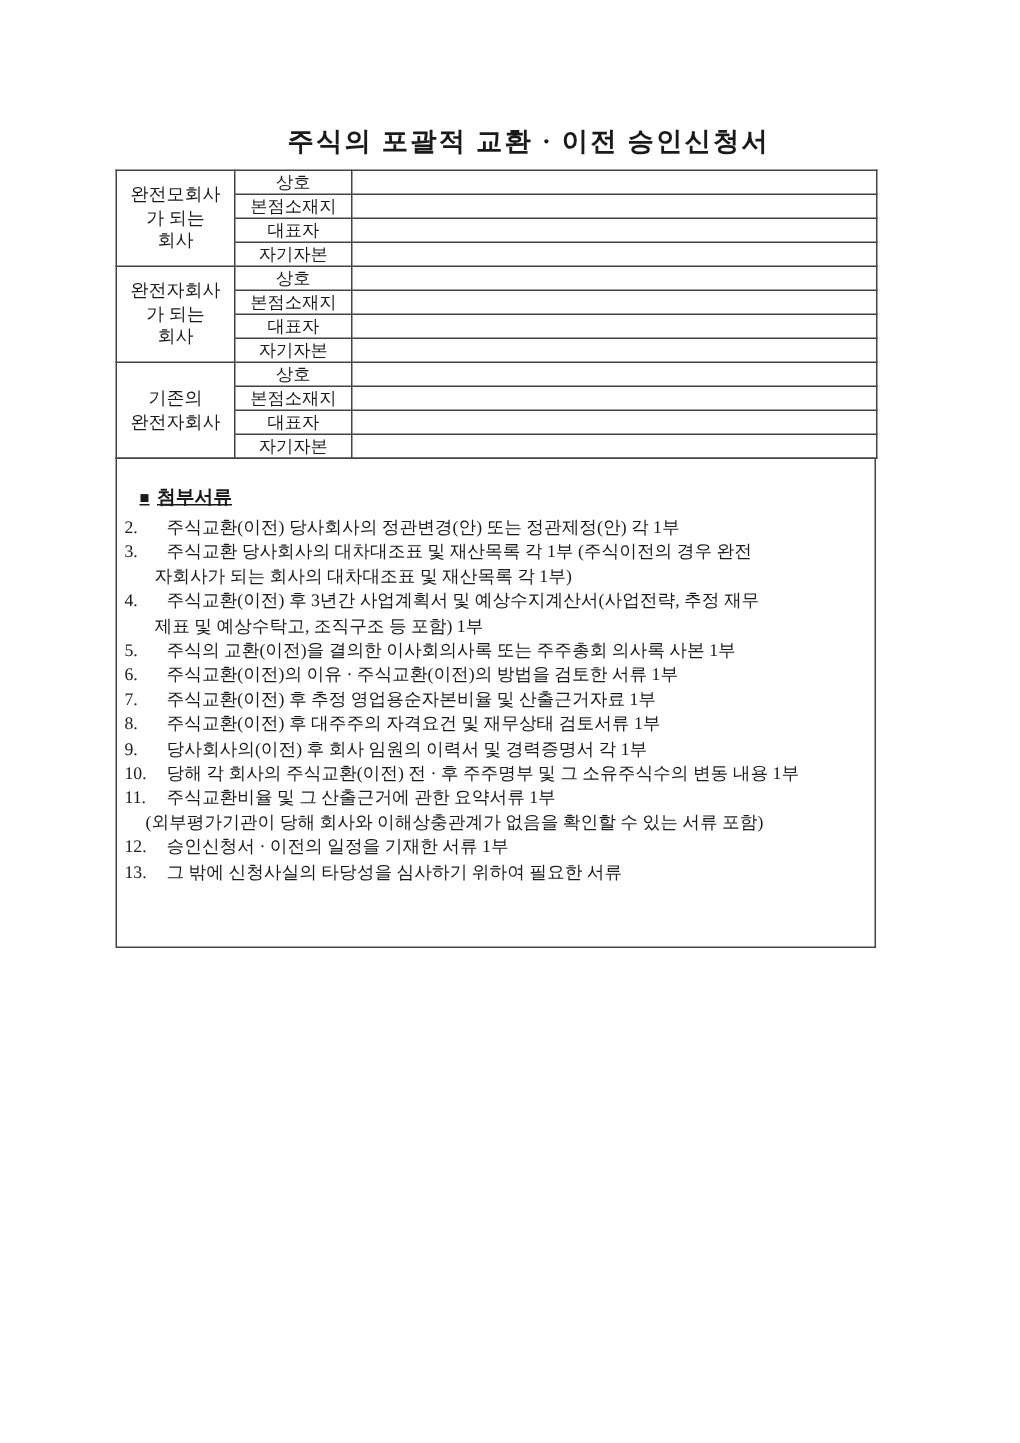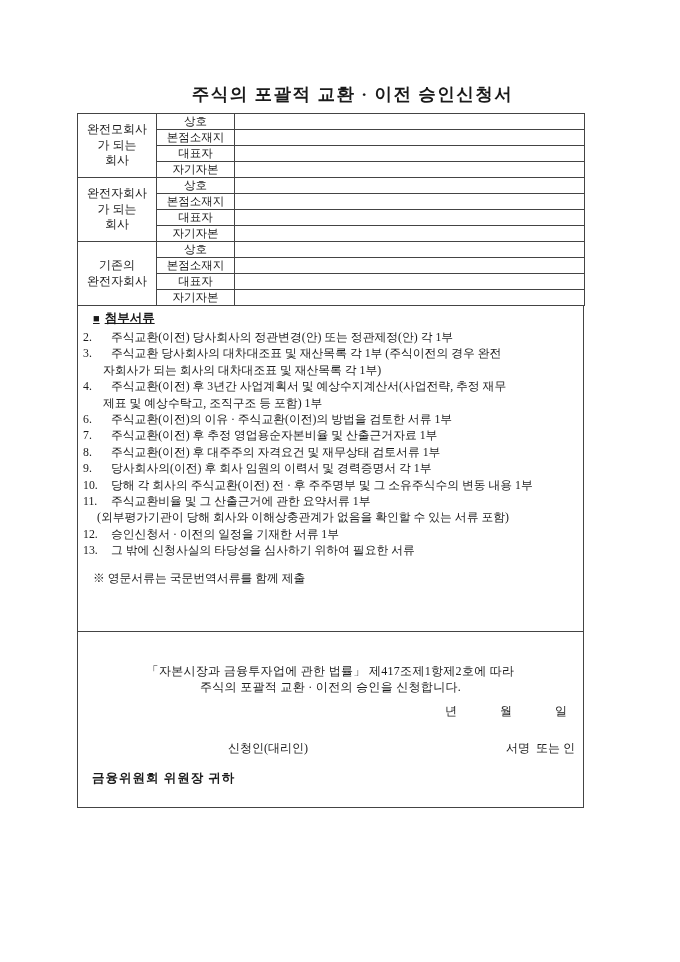--- a/index.html
+++ b/index.html
@@ -14,21 +14,21 @@
          padding-left:44px;letter-spacing:1.5px;}
 
   table.company{border-collapse:collapse;margin-top:7px;width:507px;table-layout:fixed;}
   table.company td{border:1px solid #444;padding:0;text-align:center;vertical-align:middle;}
   table.company tr{height:15.5px;}
   td.sec{font-size:12px;white-space:pre-line;line-height:1.32;}
   td.fld{font-size:11.5px;}
   td.val{background:#fff;}
 
   .box{width:507px;box-sizing:border-box;border:1px solid #444;margin-top:-1px;}
-  .attachments{height:327px;padding:4px 8px 0 15px;}
+  .attachments{height:327px;padding:17px 8px 0 15px;}
   .att-heading{font-weight:bold;font-size:12.5px;text-decoration:underline;line-height:17px;}
   .bullet{margin-right:5px;font-size:11px;}
   .att-list{margin-top:2px;}
   .att-item{font-size:11.8px;line-height:16.4px;padding-left:10px;text-indent:-10px;}
   .att-item .num{display:inline-block;min-width:18px;}
   .att-text{white-space:pre-line;}
   .att-item.cont{text-indent:-6px;}
   .att-note{font-size:11.8px;margin-top:12px;}
 
   .declaration{height:177px;padding:32px 0 0 0;font-size:12px;}
@@ -118,41 +118,27 @@
   <div class="box attachments">
     <div class="att-heading">
       <span class="bullet">■</span><span>첨부서류</span>
     </div>
     <div class="att-list">
       <div class="att-item"><span class="num">2.</span><span class="att-text">주식교환(이전) 당사회사의 정관변경(안) 또는 정관제정(안) 각 1부</span></div>
       <div class="att-item"><span class="num">3.</span><span class="att-text">주식교환 당사회사의 대차대조표 및 재산목록 각 1부 (주식이전의 경우 완전
 자회사가 되는 회사의 대차대조표 및 재산목록 각 1부)</span></div>
       <div class="att-item"><span class="num">4.</span><span class="att-text">주식교환(이전) 후 3년간 사업계획서 및 예상수지계산서(사업전략, 추정 재무
 제표 및 예상수탁고, 조직구조 등 포함) 1부</span></div>
+      <div class="att-item"><span class="num">5.</span><span class="att-text">주식의 교환(이전)을 결의한 이사회의사록 또는 주주총회 의사록 사본 1부</span></div>
       <div class="att-item"><span class="num">6.</span><span class="att-text">주식교환(이전)의 이유 ·  주식교환(이전)의 방법을 검토한 서류 1부</span></div>
       <div class="att-item"><span class="num">7.</span><span class="att-text">주식교환(이전) 후 추정 영업용순자본비율 및 산출근거자료 1부</span></div>
       <div class="att-item"><span class="num">8.</span><span class="att-text">주식교환(이전) 후 대주주의 자격요건 및 재무상태 검토서류 1부</span></div>
       <div class="att-item"><span class="num">9.</span><span class="att-text">당사회사의(이전) 후 회사 임원의 이력서 및 경력증명서 각 1부</span></div>
       <div class="att-item"><span class="num">10.</span><span class="att-text">당해 각 회사의 주식교환(이전) 전 · 후 주주명부 및 그 소유주식수의 변동 내용 1부</span></div>
       <div class="att-item"><span class="num">11.</span><span class="att-text">주식교환비율 및 그 산출근거에 관한 요약서류 1부</span></div>
       <div class="att-item cont"><span class="att-text">(외부평가기관이 당해 회사와 이해상충관계가 없음을 확인할 수 있는 서류 포함)</span></div>
       <div class="att-item"><span class="num">12.</span><span class="att-text">승인신청서 · 이전의 일정을 기재한 서류 1부</span></div>
       <div class="att-item"><span class="num">13.</span><span class="att-text">그 밖에 신청사실의 타당성을 심사하기 위하여 필요한 서류</span></div>
     </div>
-    <div class="att-note">※ 영문서류는 국문번역서류를 함께 제출</div>
   </div>
 
-  <div class="box declaration">
-    <div class="decl-line">「자본시장과 금융투자업에 관한 법률」 제417조제1항제2호에 따라</div>
-    <div class="decl-line">주식의 포괄적 교환 · 이전의 승인을 신청합니다.</div>
-    <div class="date-row">
-      <span>년</span>
-      <span>월</span>
-      <span>일</span>
-    </div>
-    <div class="sign-row">
-      <span class="applicant">신청인(대리인)</span>
-      <span class="sign">서명  또는 인</span>
-    </div>
-    <div class="recipient">금융위원회 위원장 귀하</div>
-  </div>
 
 </div>
 
 </body></html>

